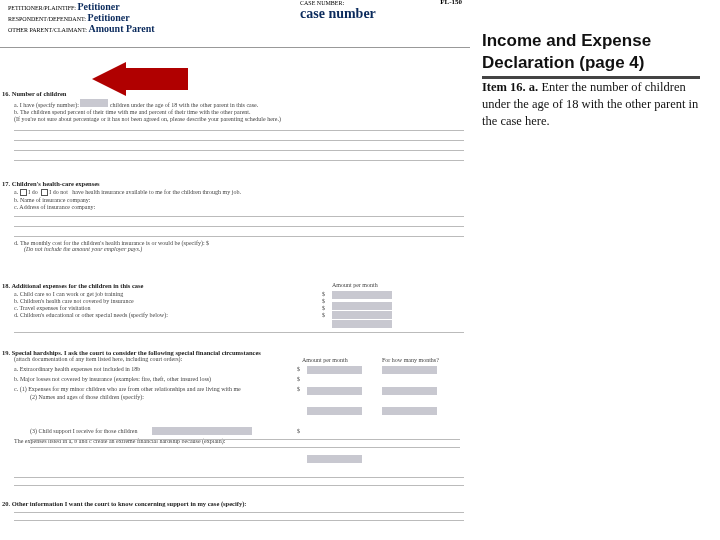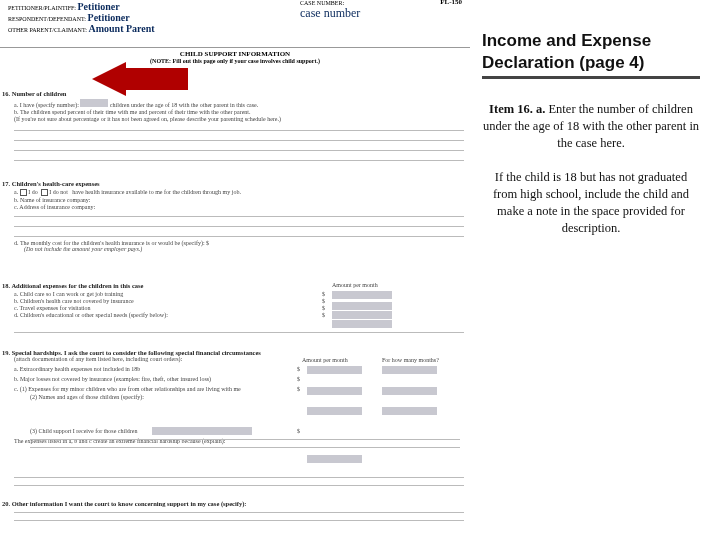--- a/index.html
+++ b/index.html
@@ -5,34 +5,34 @@
   * { box-sizing: border-box; margin: 0; padding: 0; }
   body { width: 720px; height: 540px; background: #fff; font-family: Georgia, serif; font-size: 11px; color: #000; position: relative; overflow: hidden; }
   .page { display: flex; }
   .form-col { width: 470px; position: relative; }
   .info-col { width: 240px; padding: 30px 10px 0 12px; }
   .form-img { position: relative; width: 470px; height: 520px; background: #fff; }
   .hdr { position: absolute; top: 0; left: 0; width: 470px; height: 48px; border-bottom: 1px solid #999; }
   .hdr-left { position: absolute; top: 2px; left: 8px; font-size: 6px; line-height: 10px; }
   .hdr-left .ty { color: #0a2a5c; font-weight: bold; font-size: 10px; }
   .hdr-right { position: absolute; top: 0; left: 300px; font-size: 6px; }
-  .hdr-right .cn { color: #0a2a5c; font-weight: normal; font-size: 12px; text-align: center; }
+  .hdr-right .cn { color: #0a2a5c; font-weight: bold; font-size: 14px; text-align: center; }
   .fl { position: absolute; top: -2px; right: 8px; font-size: 7px; font-weight: bold; }
   .csi { position: absolute; top: 50px; left: 0; width: 470px; text-align: center; font-size: 7px; font-weight: bold; }
   .note { font-size: 6px; font-weight: bold; }
   .arrow { position: absolute; top: 68px; left: 108px; width: 80px; height: 40px; }
   .arrow-body { position: absolute; top: 0; left: 18px; width: 62px; height: 22px; background: #b00000; }
   .arrow-head { position: absolute; top: -6px; left: -16px; width: 0; height: 0; border-top: 17px solid transparent; border-bottom: 17px solid transparent; border-right: 34px solid #b00000; }
   .sec { position: absolute; left: 2px; width: 466px; font-size: 6px; color: #444; }
   .sec .t { font-weight: bold; font-size: 6.5px; color: #222; }
   .ln { position: absolute; height: 1px; background: #bbb; }
   .gf { background: #c8c8d0; height: 8px; position: absolute; }
   .cb { display: inline-block; width: 7px; height: 7px; border: 1px solid #555; vertical-align: middle; }
-  .info-title { font-family: Verdana, sans-serif; font-weight: bold; font-size: 17px; line-height: 22px; color: #111; margin-bottom: 22px; border-bottom: 3px solid #444; padding-bottom: 2px; }
-  .info-body { font-family: Georgia, serif; font-size: 12.5px; line-height: 17px; color: #111; text-align: center; }
+  .info-title { font-family: Verdana, sans-serif; font-weight: bold; font-size: 17px; line-height: 22px; color: #111; border-bottom: 3px solid #444; padding-bottom: 2px; }
+  .info-body { font-family: Georgia, serif; font-size: 12.5px; line-height: 17px; color: #111; }
   .bold { font-weight: bold; }
   .s16 { top: 90px; }
   .s17 { top: 180px; }
   .s18 { top: 282px; }
   .s19 { top: 349px; }
   .s20 { top: 500px; }
 </style>
 </head>
 <body>
 
@@ -43,24 +43,20 @@
       <div class="hdr">
         <div class="hdr-left">
           <div><span>PETITIONER/PLAINTIFF:</span> <span class="ty">Petitioner</span></div>
           <div><span>RESPONDENT/DEFENDANT:</span> <span class="ty">Petitioner</span></div>
           <div><span>OTHER PARENT/CLAIMANT:</span> <span class="ty">Amount Parent</span></div>
         </div>
         <div class="hdr-right">
           <div>CASE NUMBER:</div>
           <div class="cn">case number</div>
         </div>
-      </div>
-      <div class="csi">
-        <div>CHILD SUPPORT INFORMATION</div>
-        <div class="note">(NOTE: Fill out this page only if your case involves child support.)</div>
       </div>
 
       <div class="arrow">
         <div class="arrow-body"></div>
           <div class="arrow-head"></div>
       </div>
 
       <div class="sec s16">
         <div class="t">16. Number of children</div>
         <div style="margin:2px 0 0 12px;">
@@ -126,16 +122,15 @@
         <div class="ln" style="top:20px;left:12px;width:450px;"></div>
       </div>
     </div>
   </div>
 
   <div class="info-col">
     <div class="info-title">Income and Expense Declaration (page 4)</div>
     <div class="info-body">
       <p><span class="bold">Item 16. a.</span><span> Enter the number of children under the age of 18 with the other parent in the case here.</span></p>
       <br>
-      <p>If the child is 18 but has not graduated from high school, include the child and make a note in the space provided for description.</p>
     </div>
   </div>
 </div>
 
 </body></html>

